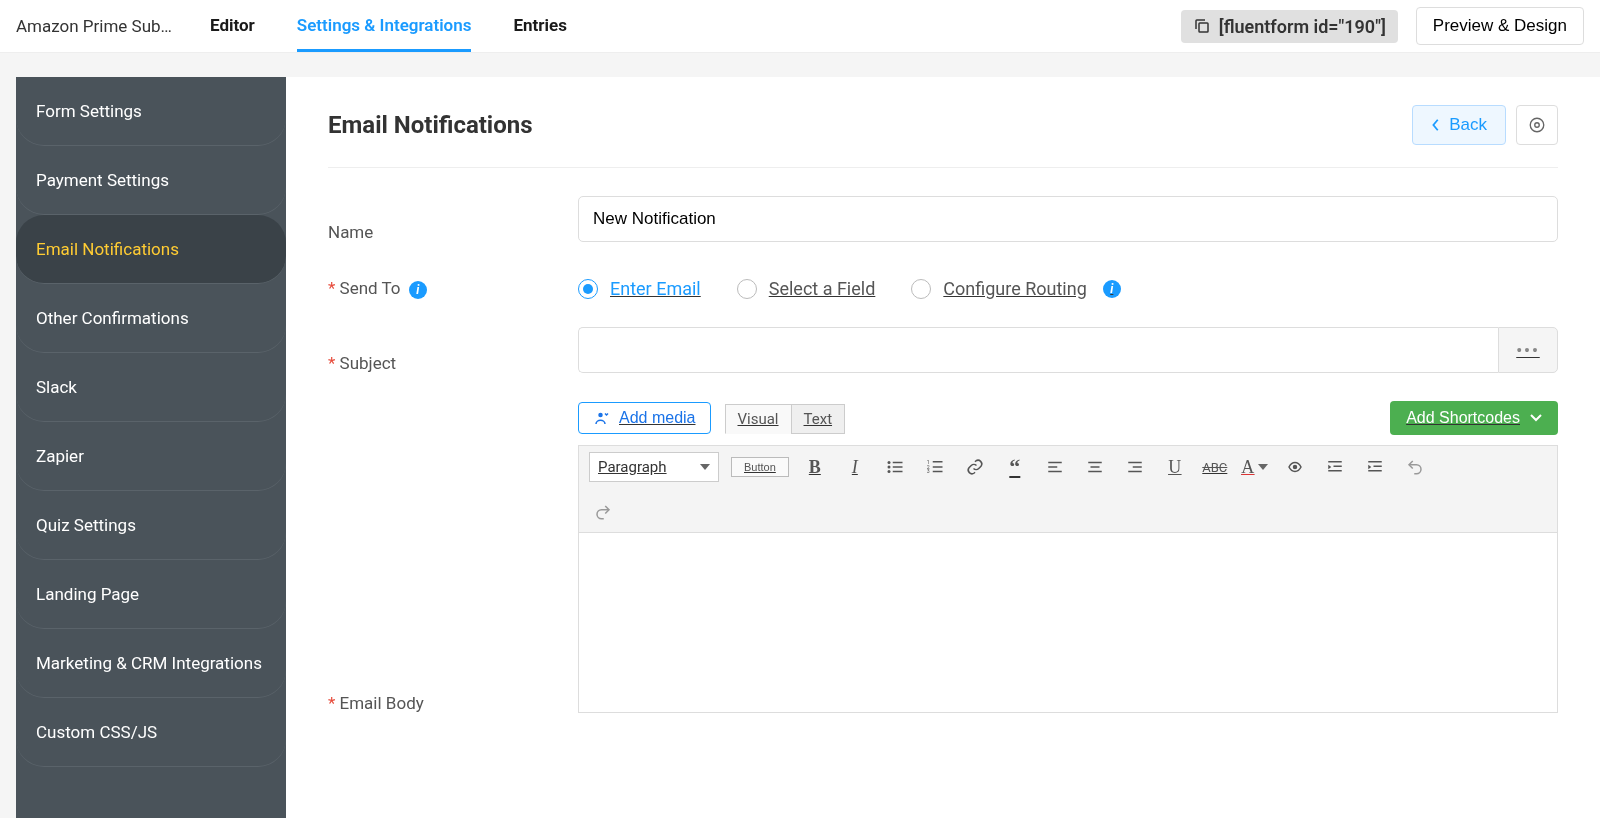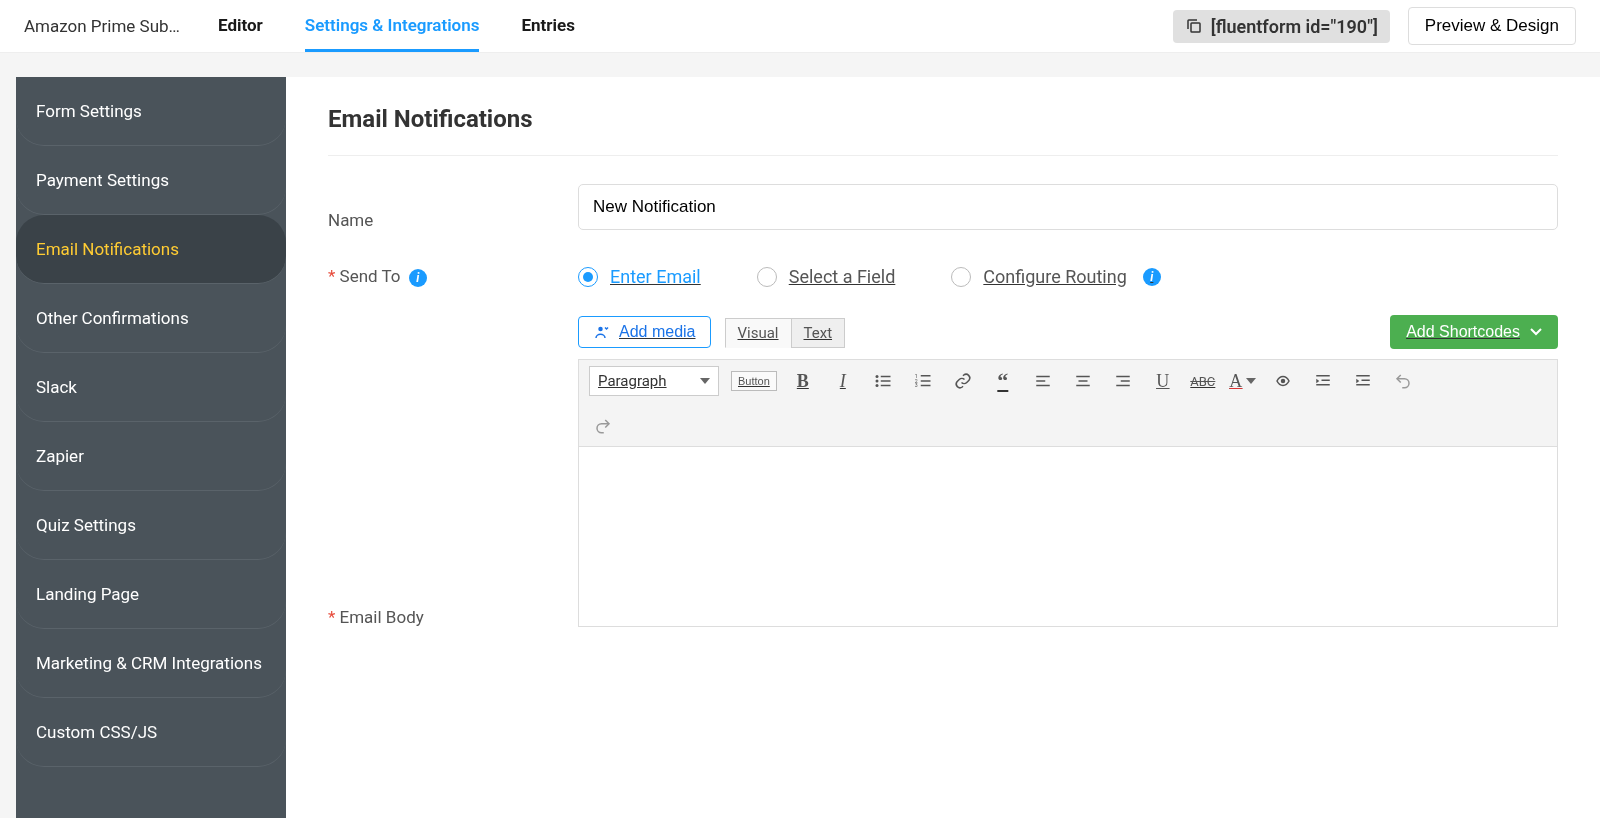--- a/index.html
+++ b/index.html
@@ -10,21 +10,21 @@
   width: 1600px;
   height: 818px;
   overflow: hidden;
 }
 .top-bar {
   background: #fff;
   border-bottom: 1px solid #eee;
   height: 53px;
   display: flex;
   align-items: center;
-  padding: 0 24px;
+  padding: 0 16px;
   justify-content: space-between;
 }
 .top-left { display: flex; align-items: center; height: 100%; }
 .form-name {
   font-size: 17px;
   color: #333;
   max-width: 160px;
   white-space: nowrap;
   overflow: hidden;
   text-overflow: ellipsis;
@@ -144,21 +144,21 @@
   flex: 1;
   text-decoration: underline;
 }
 .text-input {
   width: 100%;
   border: 1px solid #ddd;
   border-radius: 5px;
   padding: 12px 14px;
   font-size: 17px;
 }
-.radio-group { display: flex; gap: 56px; align-items: center; padding-top: 4px; }
+.radio-group { display: flex; gap: 36px; align-items: center; padding-top: 4px; }
 .radio-opt { display: flex; align-items: center; gap: 12px; font-size: 18px; color: #555; cursor: pointer; }
 .radio-circle {
   width: 20px; height: 20px; border: 1px solid #bbb; border-radius: 50%;
   display: flex; align-items: center; justify-content: center;
 }
 .radio-opt.selected .radio-circle { border-color: #1a9bff; }
 .radio-opt.selected .radio-circle::after { content: ""; width: 10px; height: 10px; border-radius: 50%; background: #1a9bff; }
 .radio-opt.selected { color: #1a9bff; }
 .info-icon {
   display: inline-flex; align-items: center; justify-content: center;
@@ -212,21 +212,21 @@
   padding: 6px 10px; display: flex; flex-wrap: wrap;
   align-items: center; gap: 12px;
 }
 .rte-format-select {
   border: 1px solid #ccc; background: #fff; padding: 5px 8px;
   font-size: 15px; min-width: 130px; display: flex;
   justify-content: space-between; align-items: center; cursor: pointer;
 }
 .rte-mini-btn {
   border: 1px solid #bbb; background: #fafafa; font-size: 11px;
-  padding: 3px 6px; cursor: pointer; color: #555;
+  padding: 3px 12px; cursor: pointer; color: #555;
 }
 .rte-icon {
   width: 28px; height: 28px; display: flex; align-items: center;
   justify-content: center; cursor: pointer; color: #555; font-size: 18px;
 }
 .rte-icon.bold { font-weight: 800; font-family: Georgia, serif; }
 .rte-icon.italic { font-style: italic; font-family: Georgia, serif; }
 .rte-icon.under { text-decoration: underline; font-family: Georgia, serif; }
 .rte-icon.strike { text-decoration: line-through; font-size: 13px; }
 .rte-canvas {
@@ -276,20 +276,38 @@
     <div class="sidebar-item">Zapier</div>
     <div class="sidebar-item">Quiz Settings</div>
     <div class="sidebar-item">Landing Page</div>
     <div class="sidebar-item">Marketing &amp; CRM Integrations</div>
     <div class="sidebar-item">Custom CSS/JS</div>
   </div>
 
   <div class="content">
     <div class="content-header">
       <h2 class="content-title">Email Notifications</h2>
+      <div class="header-buttons">
+        <button class="back-btn">
+          <span>
+            <svg width="10" height="14" viewBox="0 0 10 16" fill="none" stroke="#1a9bff" stroke-width="2">
+                <path d="M7 2L2 8l5 6"></path>
+              </svg>
+          </span>
+          <span>Back</span>
+        </button>
+        <button class="settings-btn">
+          <span>
+            <svg width="18" height="18" viewBox="0 0 24 24" fill="none" stroke="#666" stroke-width="1.8">
+                <circle cx="12" cy="12" r="3"></circle>
+                <circle cx="12" cy="12" r="9"></circle>
+              </svg>
+          </span>
+        </button>
+      </div>
     </div>
 
     <div class="form-row">
       <div class="form-label">Name</div>
       <div class="form-control">
         <input class="text-input" value="New Notification" style="">
       </div>
     </div>
 
     <div class="form-row">
@@ -310,20 +328,29 @@
           <div class="radio-opt">
             <span class="radio-circle"></span>
             <span>Configure Routing</span>
             <span class="info-icon">i</span>
           </div>
         </div>
       </div>
     </div>
 
 
+    <div class="form-row">
+      <div class="form-label req">Subject</div>
+      <div class="form-control subject-wrap">
+        <input class="subject-input" value="" style="">
+        <div class="dots-btn">
+          <span>•••</span>
+        </div>
+      </div>
+    </div>
 
     <div class="form-row">
       <div class="form-label req">Email Body</div>
       <div class="form-control">
         <div class="editor-top">
           <div class="editor-top-left">
             <button class="add-media-btn">
               <span>
                 <svg width="18" height="18" viewBox="0 0 24 24" fill="#1a73e8">
                     <circle cx="10" cy="8" r="3"></circle>

